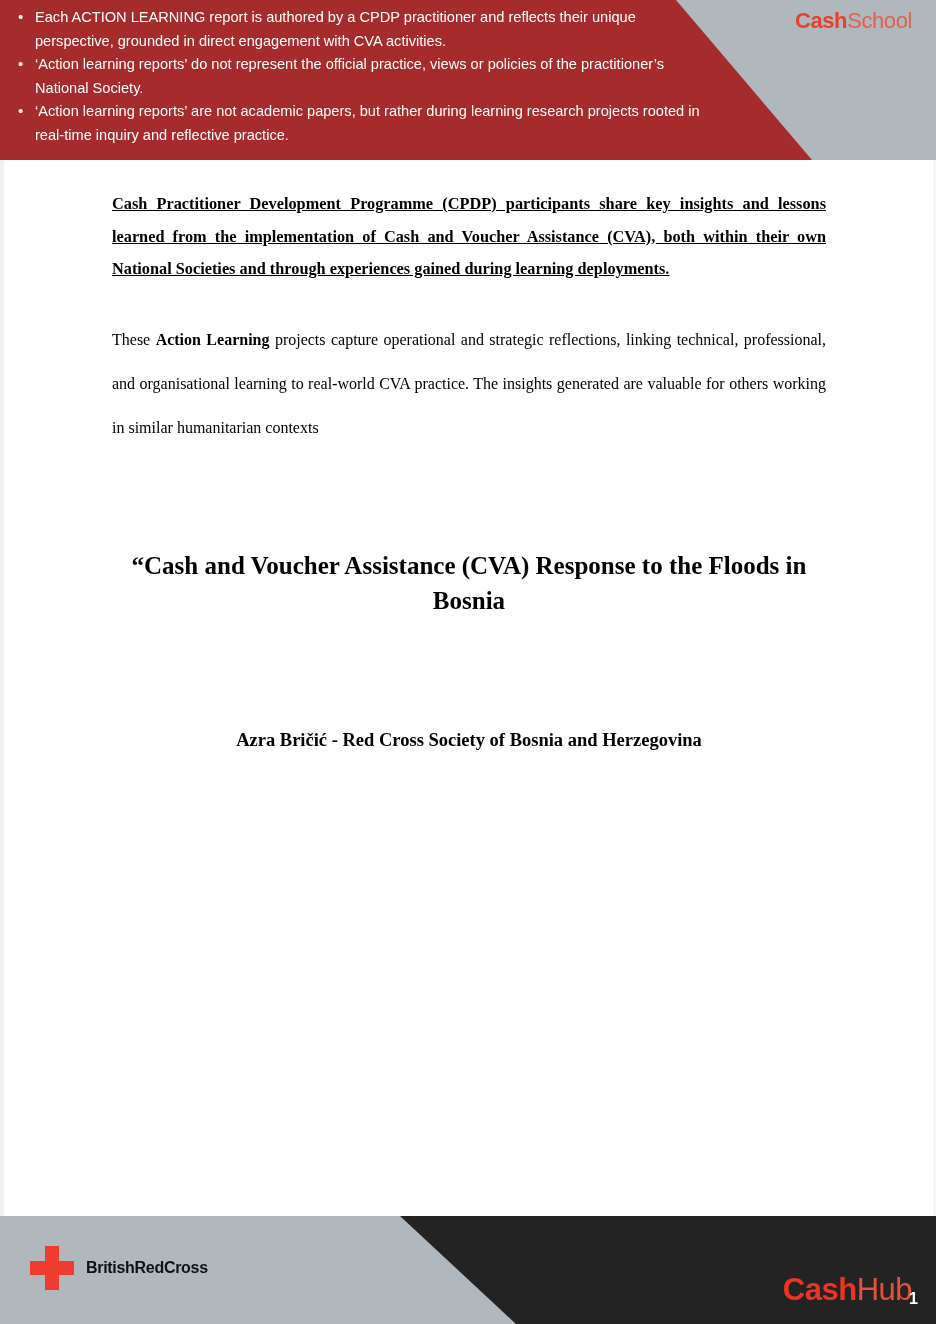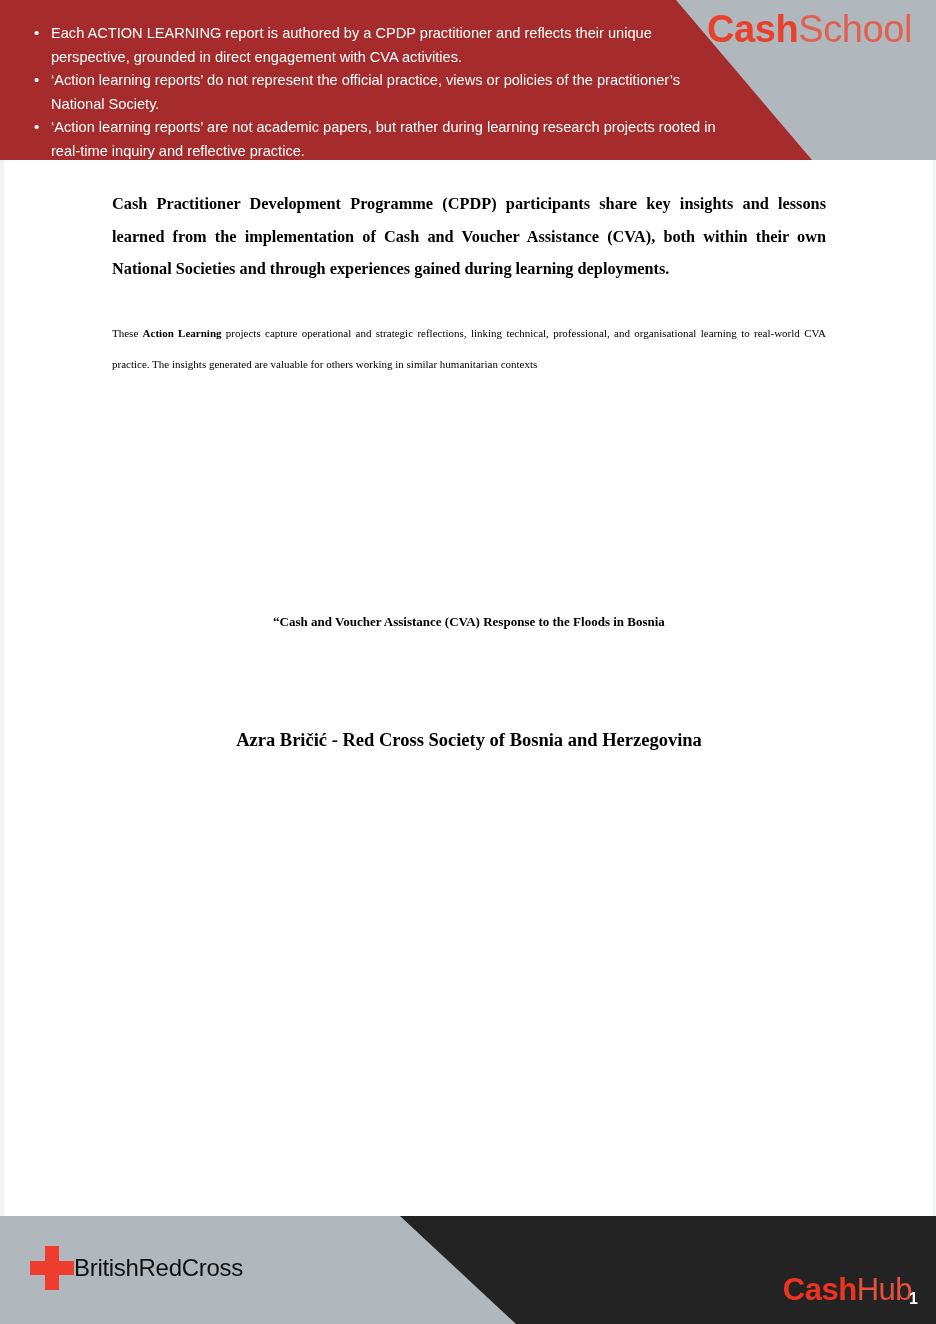--- a/index.html
+++ b/index.html
@@ -51,21 +51,21 @@
     width: 936px;
     height: 160px;
     background: #a62b2c;
     clip-path: polygon(0 0, 676px 0, 812px 100%, 0 100%);
   }
   .header-bullets {
     position: absolute;
     left: 14px;
     top: 6px;
     width: 700px;
-    margin: 16px;
+    margin: 0;
     padding: 0;
     list-style: none;
     font-family: "Liberation Sans", sans-serif;
     color: #ffffff;
     font-size: 14.6px;
     line-height: 23.5px;
   }
   .header-bullets li {
     position: relative;
     padding-left: 21px;
@@ -77,21 +77,21 @@
     left: 4px;
     top: -1px;
     font-size: 15px;
     color: #ffffff;
   }
   .cashschool-logo {
     position: absolute;
     right: 24px;
     top: 8px;
     font-family: "Liberation Sans", sans-serif;
-    font-size: 38px;
+    font-size: 22px;
     letter-spacing: -0.4px;
     white-space: nowrap;
     margin-left: 21px;
   }
   .cashschool-logo .lg-bold {
     color: #e8402a;
     font-weight: bold;
   }
   .cashschool-logo .lg-light {
     color: #e2604f;
@@ -106,41 +106,42 @@
     width: 714px;
   }
   .para-intro {
     font-family: "Liberation Serif", serif;
     font-weight: bold;
     font-size: 16.3px;
     line-height: 32.6px;
     text-align: justify;
     color: #000000;
     margin: 0;
+    text-decoration: underline;
   }
   .para-body {
     font-family: "Liberation Serif", serif;
-    font-size: 11px;
-    line-height: 31px;
+    font-size: 16px;
+    line-height: 44px;
     text-align: justify;
     color: #000000;
     margin: 0;
     margin-top: 32px;
   }
   .para-body b { font-weight: bold; }
 
   .report-title {
     position: absolute;
     left: 112px;
-    top: 604px;
+    top: 548px;
     width: 714px;
     text-align: center;
     font-family: "Liberation Serif", serif;
     font-weight: bold;
-    font-size: 13px;
+    font-size: 25px;
     line-height: 35px;
     color: #000000;
   }
   .report-author {
     position: absolute;
     left: 112px;
     top: 726px;
     width: 714px;
     text-align: center;
     font-family: "Liberation Serif", serif;
@@ -190,25 +191,25 @@
   }
   .brc-cross::after {
     content: "";
     position: absolute;
     left: 0; top: 15px;
     width: 44px; height: 14px;
     background: #ee3d2e;
   }
   .brc-name {
     font-family: "Liberation Sans", sans-serif;
-    font-weight: normal;
-    font-size: 24px;
+    font-weight: bold;
+    font-size: 16px;
     color: #111111;
     letter-spacing: -0.3px;
-    margin-left: 0;
+    margin-left: 12px;
   }
   .cashhub-logo {
     position: absolute;
     right: 24px;
     top: 24px;
     font-family: "Liberation Sans", sans-serif;
     font-size: 31px;
     letter-spacing: -0.5px;
     white-space: nowrap;
     margin-top: 32px;

